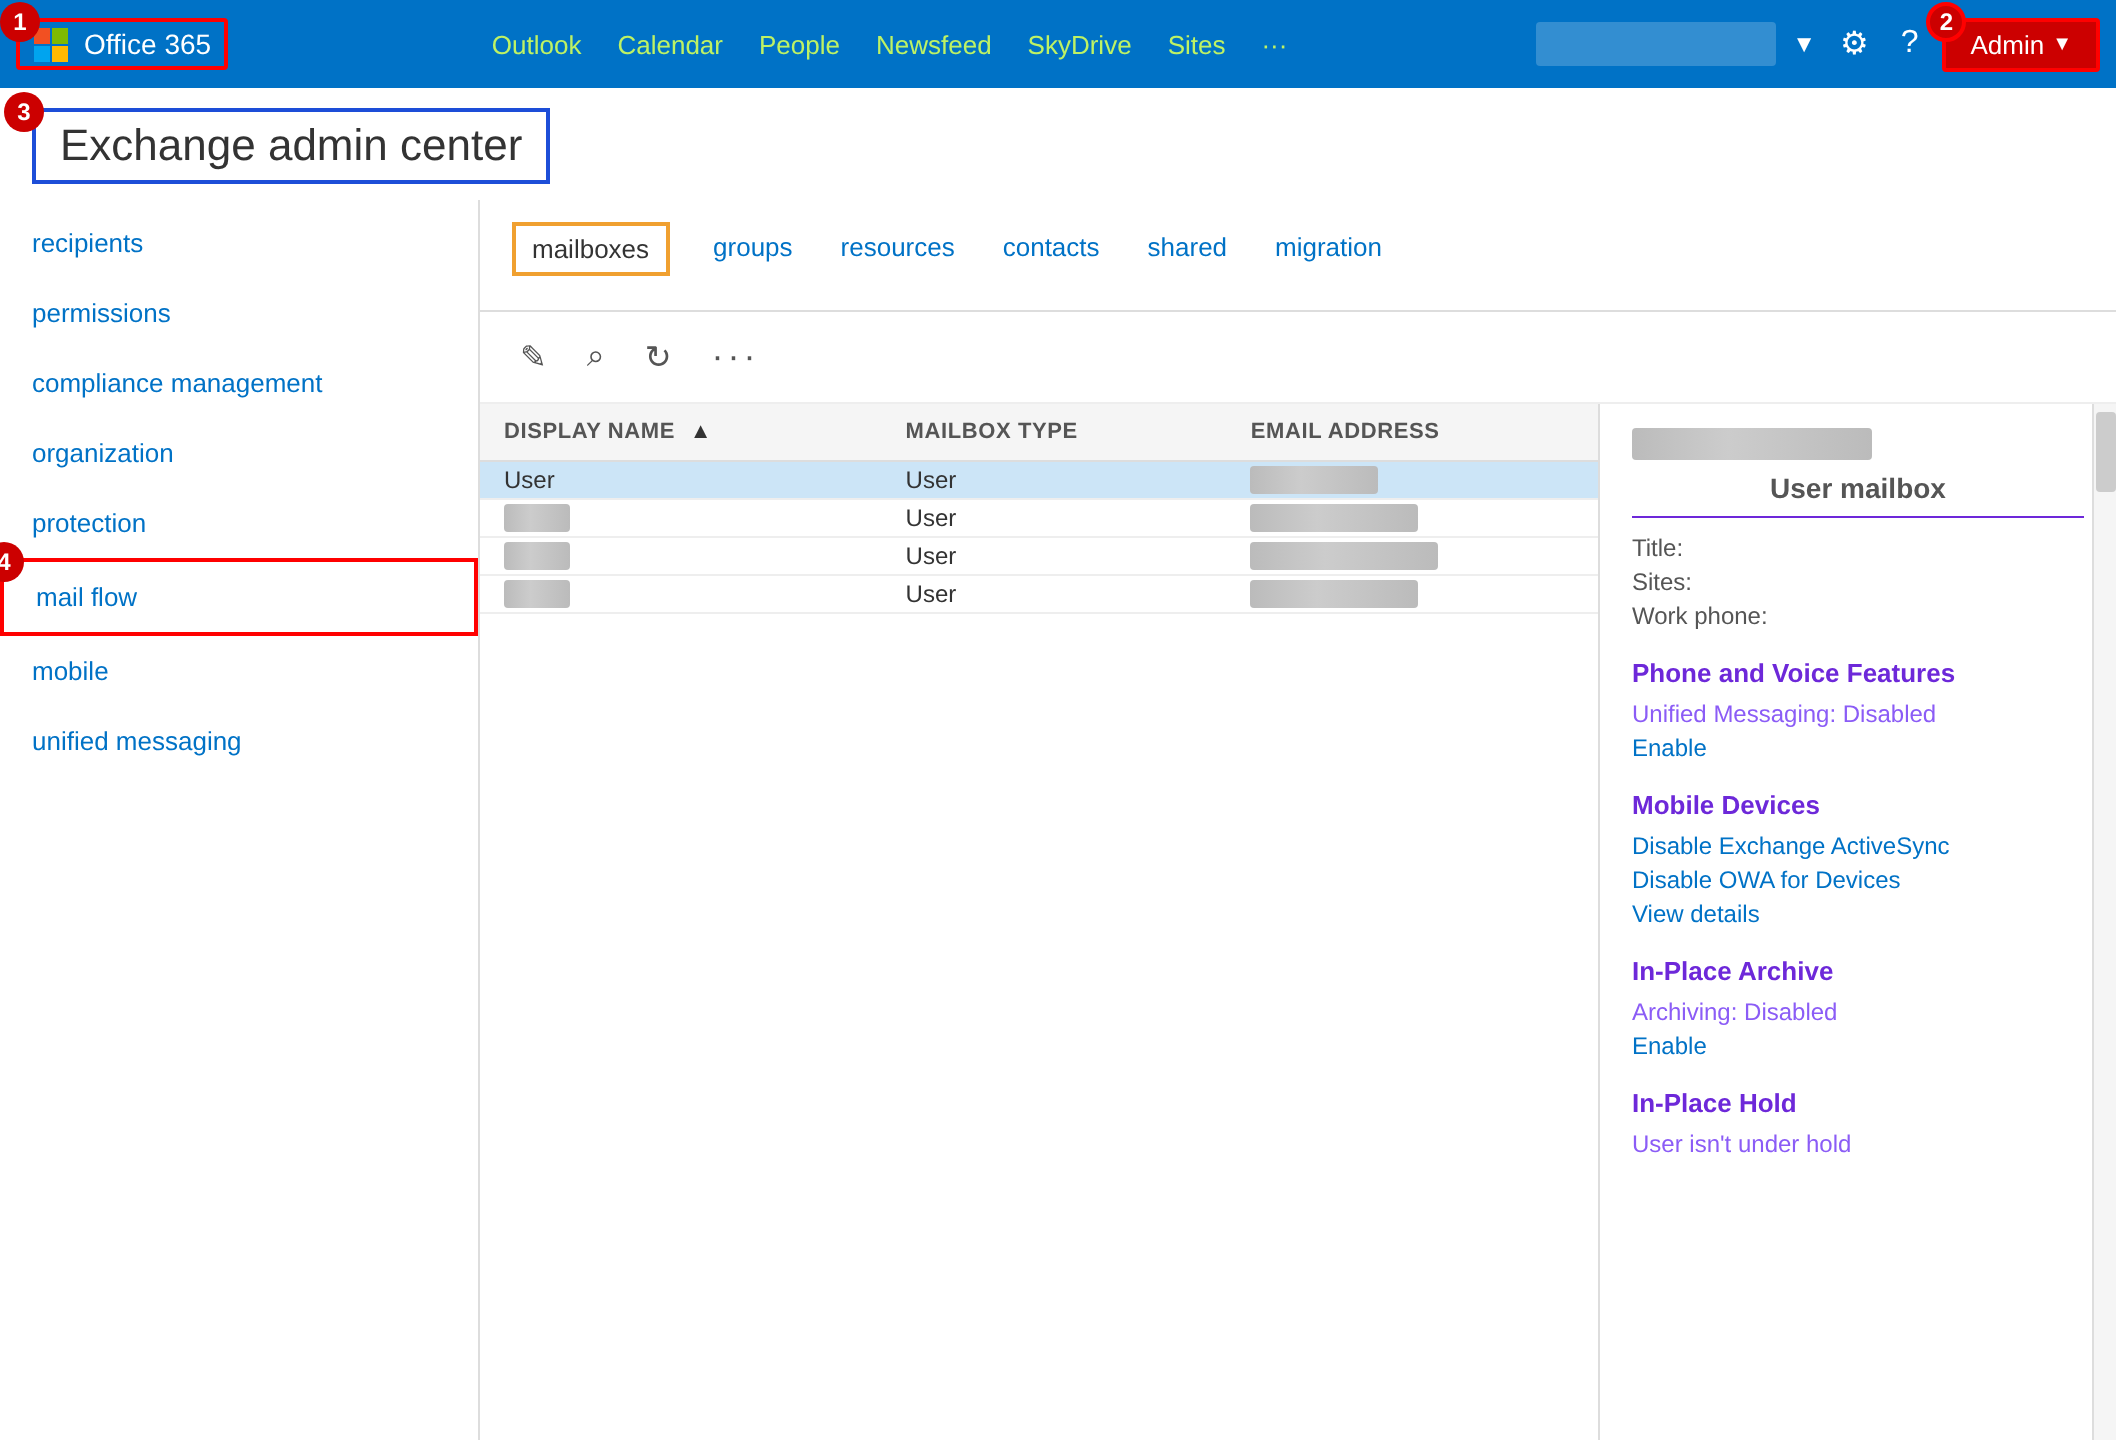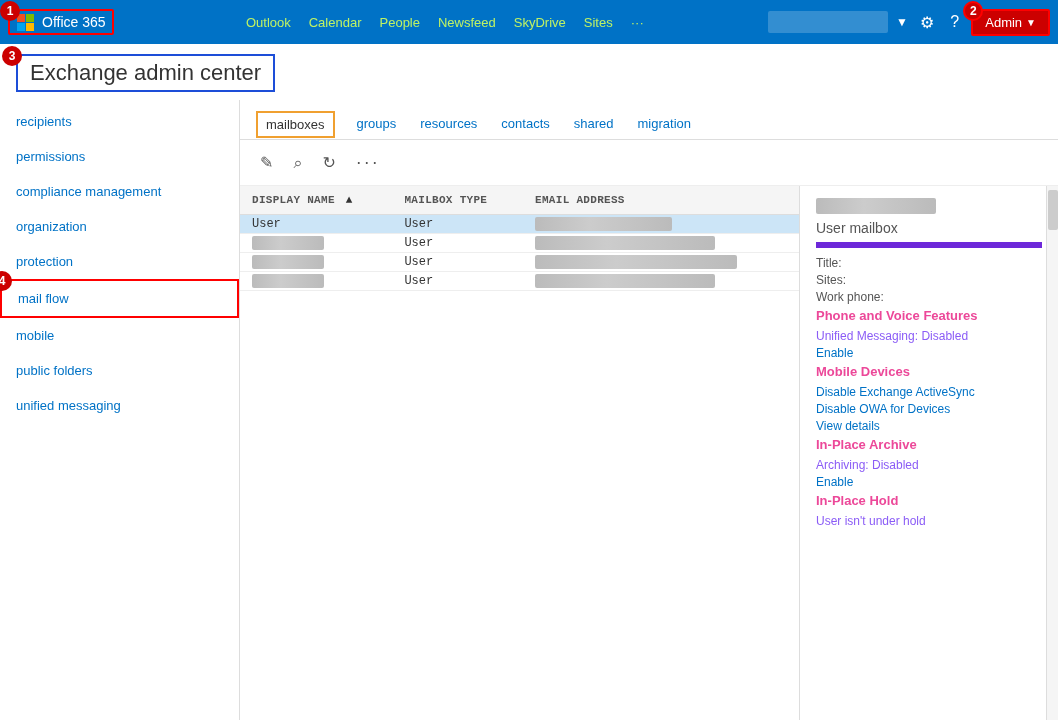--- a/index.html
+++ b/index.html
@@ -188,21 +188,21 @@
       flex: 1;
       display: flex;
       flex-direction: column;
       overflow: hidden;
     }
 
     
     .tabs-bar {
       display: flex;
       align-items: center;
-      padding: 10px 16px 0 16px;
+      padding: 10px 16px 16px 16px;
       border-bottom: 1px solid #ddd;
       gap: 20px;
     }
     .tab {
       padding: 6px 2px;
       cursor: pointer;
       font-size: 13px;
       color: #0072c6;
       border-bottom: 2px solid transparent;
     }
@@ -238,21 +238,20 @@
 
     
     .table-container {
       flex: 0 0 560px;
       overflow-y: auto;
       border-right: 1px solid #ddd;
     }
     table {
       width: 100%;
       border-collapse: collapse;
-      font-family: Liberation Mono, monospace;
     }
     thead tr {
       background: #f5f5f5;
     }
     th {
       text-align: left;
       padding: 8px 12px;
       font-size: 11px;
       font-weight: 600;
       color: #555;
@@ -285,44 +284,45 @@
     }
     .panel-name {
       font-size: 14px;
       font-weight: 500;
       color: #555;
       margin-bottom: 6px;
     }
     .panel-section-title {
       font-size: 13px;
       font-weight: 600;
-      color: #ec4899;
-      margin: 4px 0 6px 0;
+      color: #6d28d9;
+      margin: 14px 0 6px 0;
     }
     .panel-label {
       color: #555;
       margin-bottom: 3px;
     }
     .panel-link {
       color: #0072c6;
       cursor: pointer;
       margin-bottom: 3px;
       display: block;
     }
     .panel-text {
       color: #8b5cf6;
       margin-bottom: 3px;
     }
     .mailbox-type-label {
       font-size: 14px;
-      font-weight: 400;
+      font-weight: 700;
       color: #555;
       margin-bottom: 8px;
       padding-bottom: 6px;
-      border-bottom: 6px solid #6d28d9;
+      border-bottom: 1px solid #6d28d9;
+      text-align: center;
     }
 
     .dots-btn {
       font-size: 18px;
       letter-spacing: 2px;
     }
   </style>
 </head>
 <body>
 
@@ -385,23 +385,20 @@
       <span>protection</span>
     </div>
     <div class="sidebar-item highlighted">
       <div class="sidebar-badge">4</div>
       <span>mail flow</span>
     </div>
     <div class="sidebar-item">
       <span>mobile</span>
     </div>
     <div class="sidebar-item">
-      <span>public folders</span>
-    </div>
-    <div class="sidebar-item">
       <span>unified messaging</span>
     </div>
   </div>
 
   <div class="content-area">
 
     <div class="tabs-bar">
       <div class="tab active">mailboxes</div>
       <div class="tab">groups</div>
       <div class="tab">resources</div>

